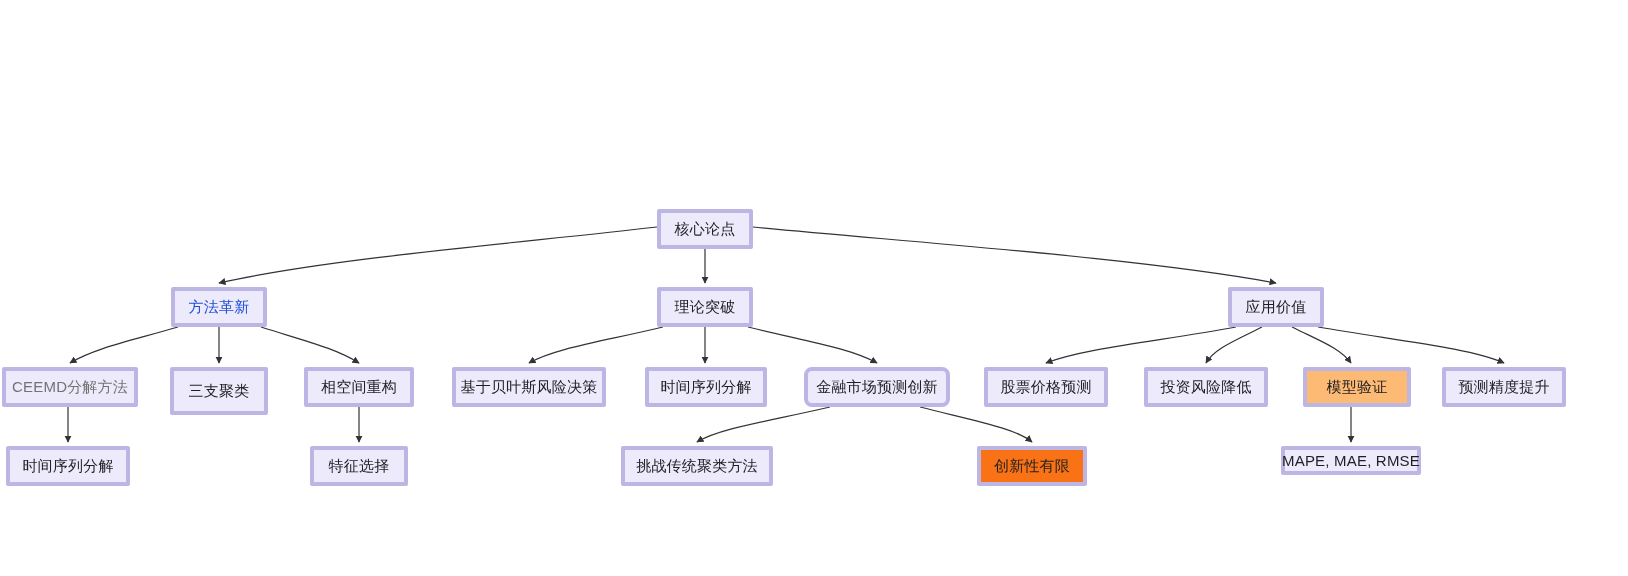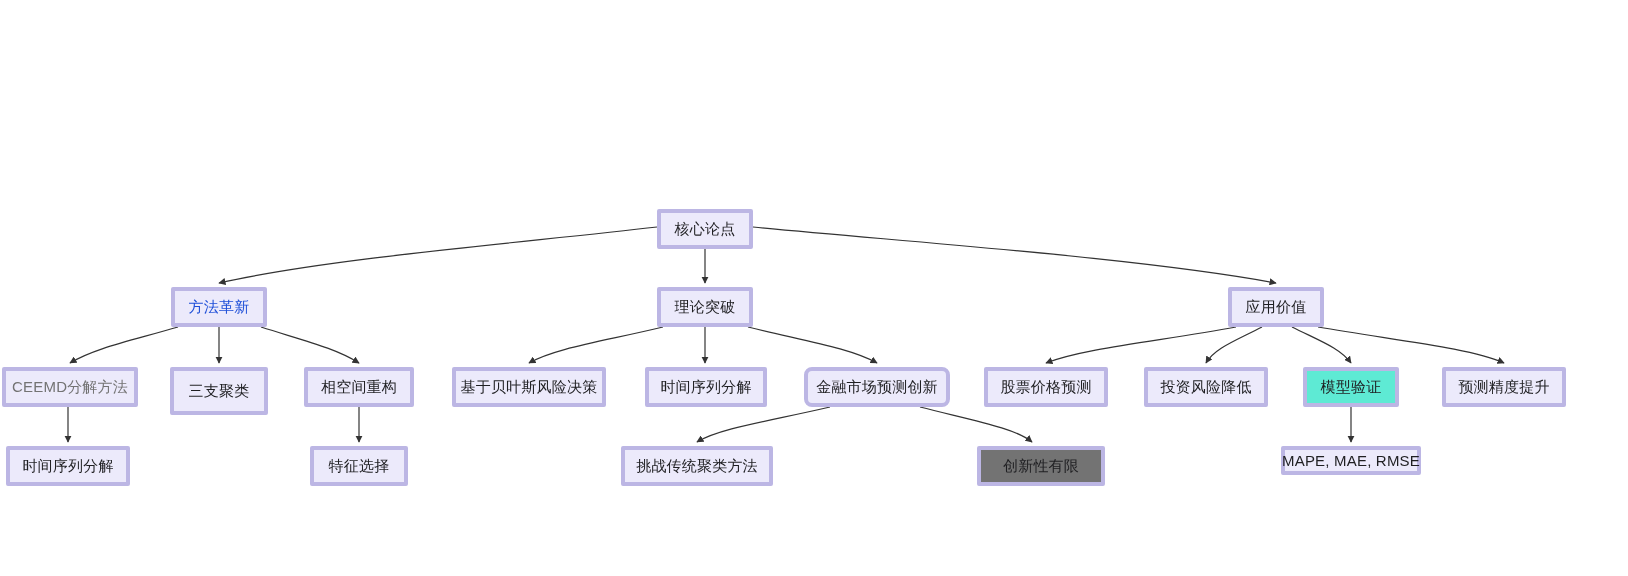--- a/index.html
+++ b/index.html
@@ -111,35 +111,35 @@
       </div>
       <div class="node" style="left: 804px; top: 367px; width: 146px; height: 40px; background: rgb(236, 234, 251); border-color: rgb(188, 182, 228); color: rgb(31, 31, 34); border-radius: 8px;">
         <span class="node-label">金融市场预测创新</span>
       </div>
       <div class="node" style="left: 984px; top: 367px; width: 124px; height: 40px; background: rgb(236, 234, 251); border-color: rgb(188, 182, 228); color: rgb(31, 31, 34);">
         <span class="node-label">股票价格预测</span>
       </div>
       <div class="node" style="left: 1144px; top: 367px; width: 124px; height: 40px; background: rgb(236, 234, 251); border-color: rgb(188, 182, 228); color: rgb(31, 31, 34);">
         <span class="node-label">投资风险降低</span>
       </div>
-      <div class="node" style="left: 1303px; top: 367px; width: 96px; height: 40px; background: #5eead4; border-color: rgb(188, 182, 228); color: rgb(31, 31, 34);">
+      <div class="node" style="left: 1303px; top: 367px; width: 108px; height: 40px; background: #fdba74; border-color: rgb(188, 182, 228); color: rgb(31, 31, 34);">
         <span class="node-label">模型验证</span>
       </div>
       <div class="node" style="left: 1442px; top: 367px; width: 124px; height: 40px; background: rgb(236, 234, 251); border-color: rgb(188, 182, 228); color: rgb(31, 31, 34);">
         <span class="node-label">预测精度提升</span>
       </div>
       <div class="node" style="left: 6px; top: 446px; width: 124px; height: 40px; background: rgb(236, 234, 251); border-color: rgb(188, 182, 228); color: rgb(31, 31, 34);">
         <span class="node-label">时间序列分解</span>
       </div>
       <div class="node" style="left: 310px; top: 446px; width: 98px; height: 40px; background: rgb(236, 234, 251); border-color: rgb(188, 182, 228); color: rgb(31, 31, 34);">
         <span class="node-label">特征选择</span>
       </div>
       <div class="node" style="left: 621px; top: 446px; width: 152px; height: 40px; background: rgb(236, 234, 251); border-color: rgb(188, 182, 228); color: rgb(31, 31, 34);">
         <span class="node-label">挑战传统聚类方法</span>
       </div>
-      <div class="node" style="left: 977px; top: 446px; width: 128px; height: 40px; background: #737373; border-color: rgb(188, 182, 228); color: rgb(31, 31, 34);">
+      <div class="node" style="left: 977px; top: 446px; width: 110px; height: 40px; background: #f97316; border-color: rgb(188, 182, 228); color: rgb(31, 31, 34);">
         <span class="node-label">创新性有限</span>
       </div>
       <div class="node" style="left: 1281px; top: 446px; width: 140px; height: 29px; background: rgb(236, 234, 251); border-color: rgb(188, 182, 228); color: rgb(31, 31, 34);">
         <span class="node-label">MAPE, MAE, RMSE</span>
       </div>
     </div>
 </div>
 
 </body></html>

